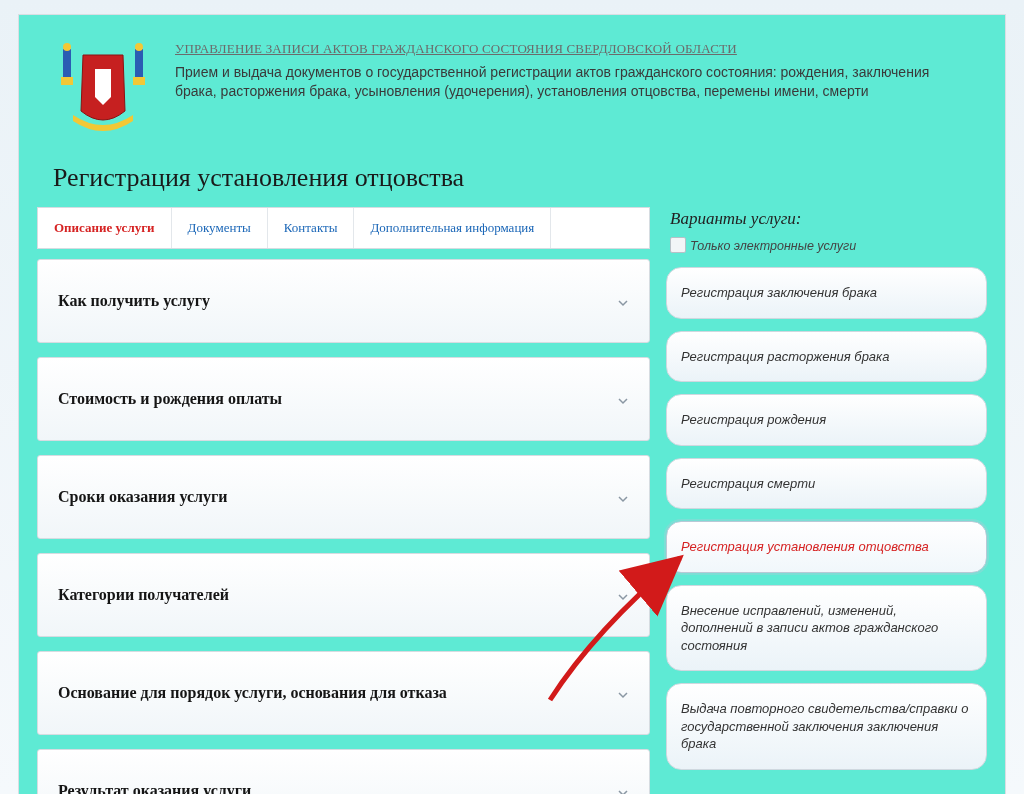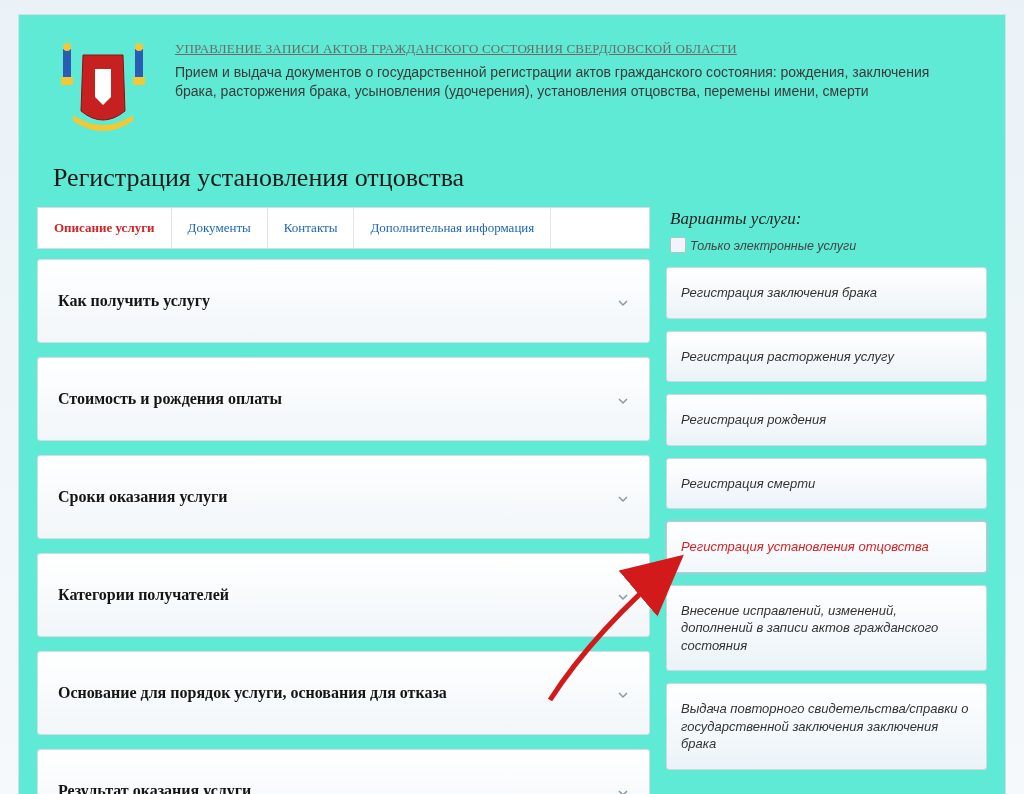--- a/index.html
+++ b/index.html
@@ -107,21 +107,21 @@
       width: 16px; height: 16px;
       border: 1px solid #b7c0c7;
       border-radius: 2px;
       background: #f2f5f7;
       flex: 0 0 auto;
     }
     .filter-label { font-size: 12.5px; color: #444; }
     .variant {
       border: 1px solid #cfd8df;
       background: linear-gradient(180deg,#ffffff 0%,#ebf3f8 100%);
-      border-radius: 3px;
+      border-radius: 15px;
       padding: 16px 14px;
       margin-bottom: 12px;
       font-size: 13px;
       color: #333;
       line-height: 1.35;
       cursor: pointer;
     }
     .variant.active {
       color: #d62323;
       border: 1px solid #b9c9d6;
@@ -210,21 +210,21 @@
       </div>
     </div>
 
     <div class="side-col">
       <div class="side-title">Варианты услуги:</div>
       <div class="filter-row">
         <span class="chk"></span>
         <span class="filter-label">Только электронные услуги</span>
       </div>
       <div class="variant">Регистрация заключения брака</div>
-      <div class="variant">Регистрация расторжения услугу</div>
+      <div class="variant">Регистрация расторжения брака</div>
       <div class="variant">Регистрация рождения</div>
       <div class="variant">Регистрация смерти</div>
       <div class="variant active">Регистрация установления отцовства</div>
       <div class="variant">Внесение исправлений, изменений, дополнений в записи актов гражданского состояния</div>
       <div class="variant">Выдача повторного свидетельства/справки о государственной заключения заключения брака</div>
     </div>
   </div>
 </div>
 
 <div class="arrow-overlay">

